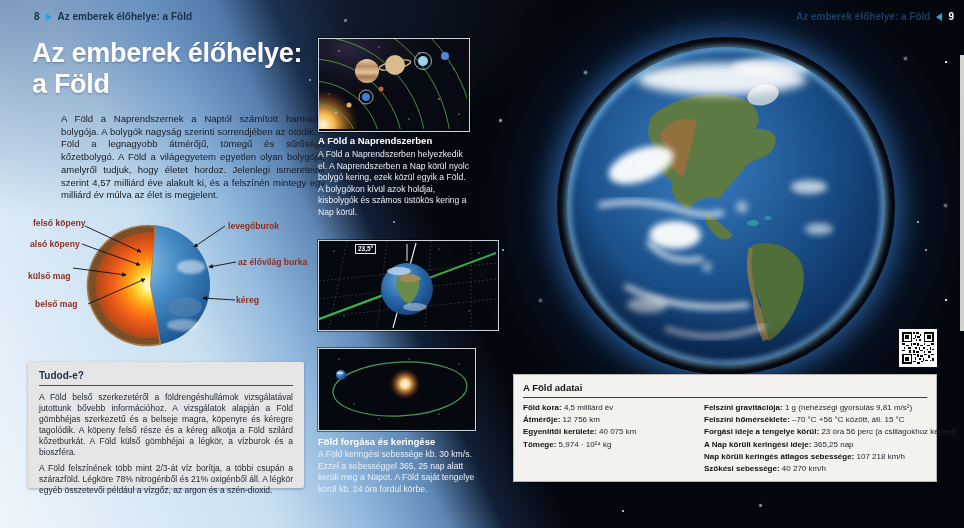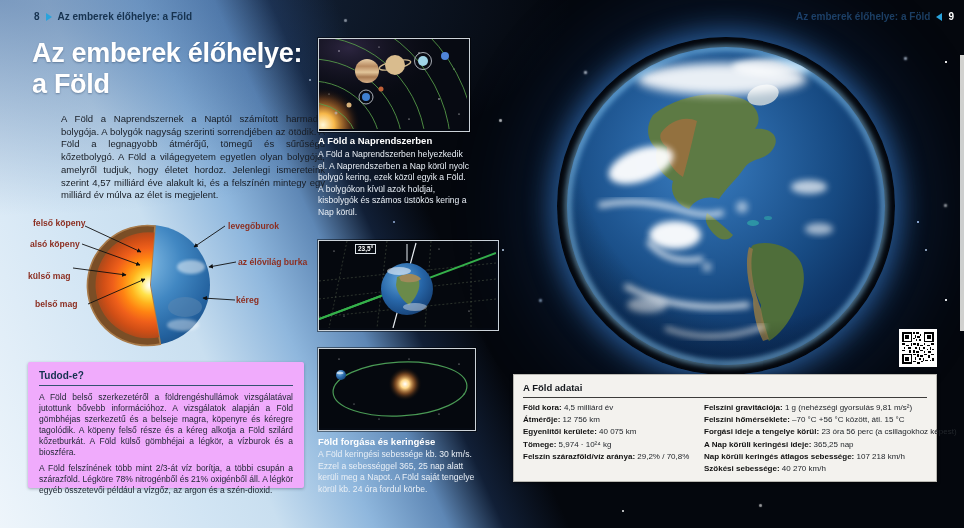--- a/index.html
+++ b/index.html
@@ -44,21 +44,21 @@
   
   .lesson-title{position:absolute;left:32px;top:38px;color:#fff;font-weight:bold;
     font-size:27px;line-height:31px;letter-spacing:-.3px;text-shadow:0 1px 2px rgba(10,30,60,.35);}
   .intro{position:absolute;left:32px;top:113px;width:264px;font-size:9.5px;line-height:12.7px;
     color:#171c24;text-align:justify;margin-left:29px;}
   
   .cutaway{position:absolute;left:25px;top:215px;width:286px;height:143px;}
   .cutaway svg{position:absolute;inset:0;}
   .cut-label{position:absolute;font-size:8.6px;font-weight:bold;color:#8c2f22;white-space:nowrap;}
   
-  .know-box{position:absolute;left:28px;top:362px;width:276px;height:126px;background:#f0abfc;
+  .know-box{position:absolute;left:28px;top:362px;width:276px;height:126px;background:#e5e5e5;
     border-radius:2px;box-shadow:0 1px 3px rgba(20,40,60,.35);padding:8px 11px;box-sizing:border-box;}
   .know-title{font-size:10px;font-weight:bold;color:#13314e;}
   .know-rule{border:none;border-top:1.4px solid #33536f;margin:4px 0 6px 0;}
   .know-p{font-size:8.5px;line-height:11px;color:#1c2430;margin:0 0 5px 0;text-align:justify;}
   
   .fig{position:absolute;border:1px solid #ccd3d9;box-shadow:0 0 0 1px rgba(0,0,0,.45);
     background:#060a12;overflow:hidden;}
   #fig1{left:318px;top:38px;width:150px;height:92px;}
   #fig2{left:318px;top:240px;width:179px;height:89px;}
   #fig3{left:318px;top:348px;width:156px;height:81px;}
@@ -377,21 +377,20 @@
 
   <div class="data-table">
     <div class="table-title">A Föld adatai</div>
     <hr class="table-rule">
     <div class="table-cols">
       <div class="tcol tcol-left">
         <div class="trow"><b>Föld kora:</b> <span>4,5 milliárd év</span></div>
         <div class="trow"><b>Átmérője:</b> <span>12 756 km</span></div>
         <div class="trow"><b>Egyenlítői kerülete:</b> <span>40 075 km</span></div>
         <div class="trow"><b>Tömege:</b> <span>5,974 · 10²⁴ kg</span></div>
-        <div class="trow"><b>Felszín szárazföld/víz aránya:</b> <span>29,2% / 70,8%</span></div>
       </div>
       <div class="tcol tcol-right">
         <div class="trow"><b>Felszíni gravitációja:</b> <span>1 g (nehézségi gyorsulás 9,81 m/s²)</span></div>
         <div class="trow"><b>Felszíni hőmérséklete:</b> <span>–70 °C +56 °C között, átl. 15 °C</span></div>
         <div class="trow"><b>Forgási ideje a tengelye körül:</b> <span>23 óra 56 perc (a csillagokhoz képest)</span></div>
         <div class="trow"><b>A Nap körüli keringési ideje:</b> <span>365,25 nap</span></div>
         <div class="trow"><b>Nap körüli keringés átlagos sebessége:</b> <span>107 218 km/h</span></div>
         <div class="trow"><b>Szökési sebessége:</b> <span>40 270 km/h</span></div>
       </div>
     </div>

